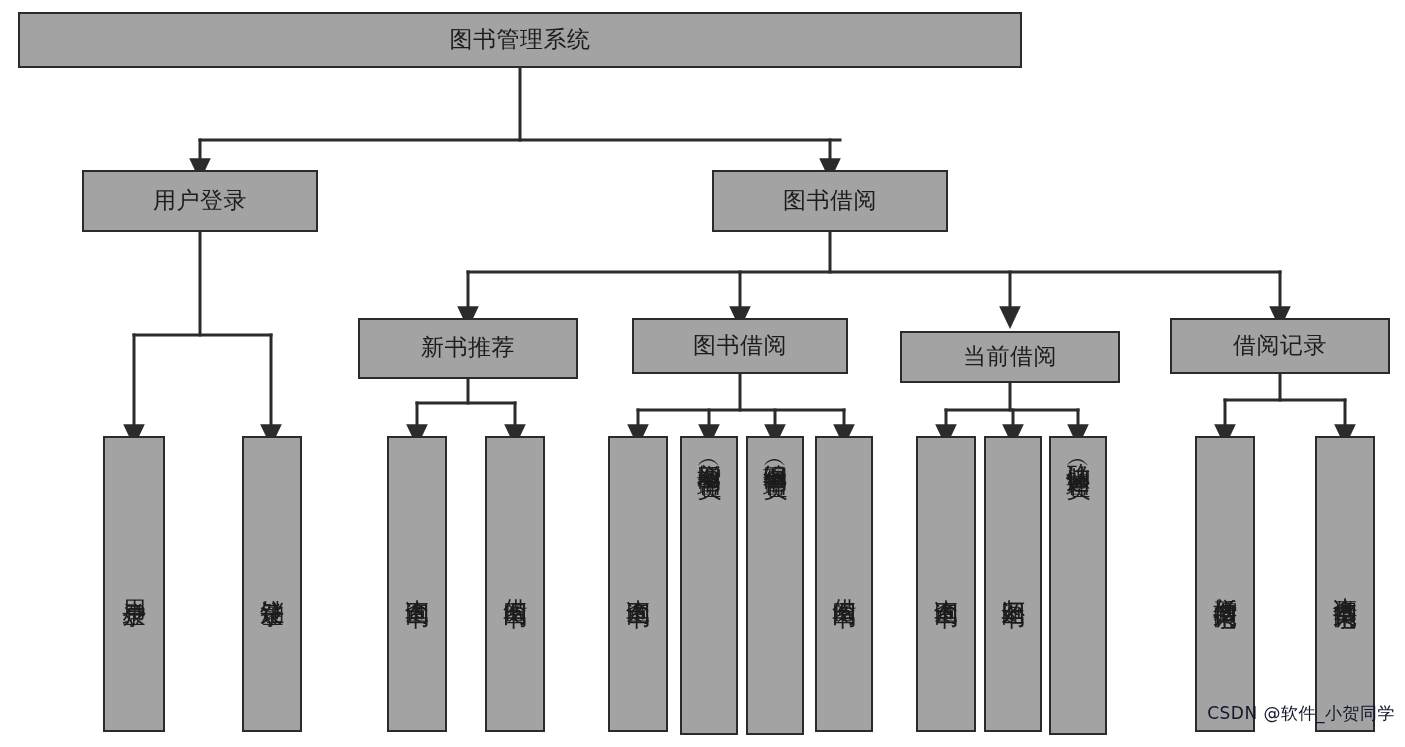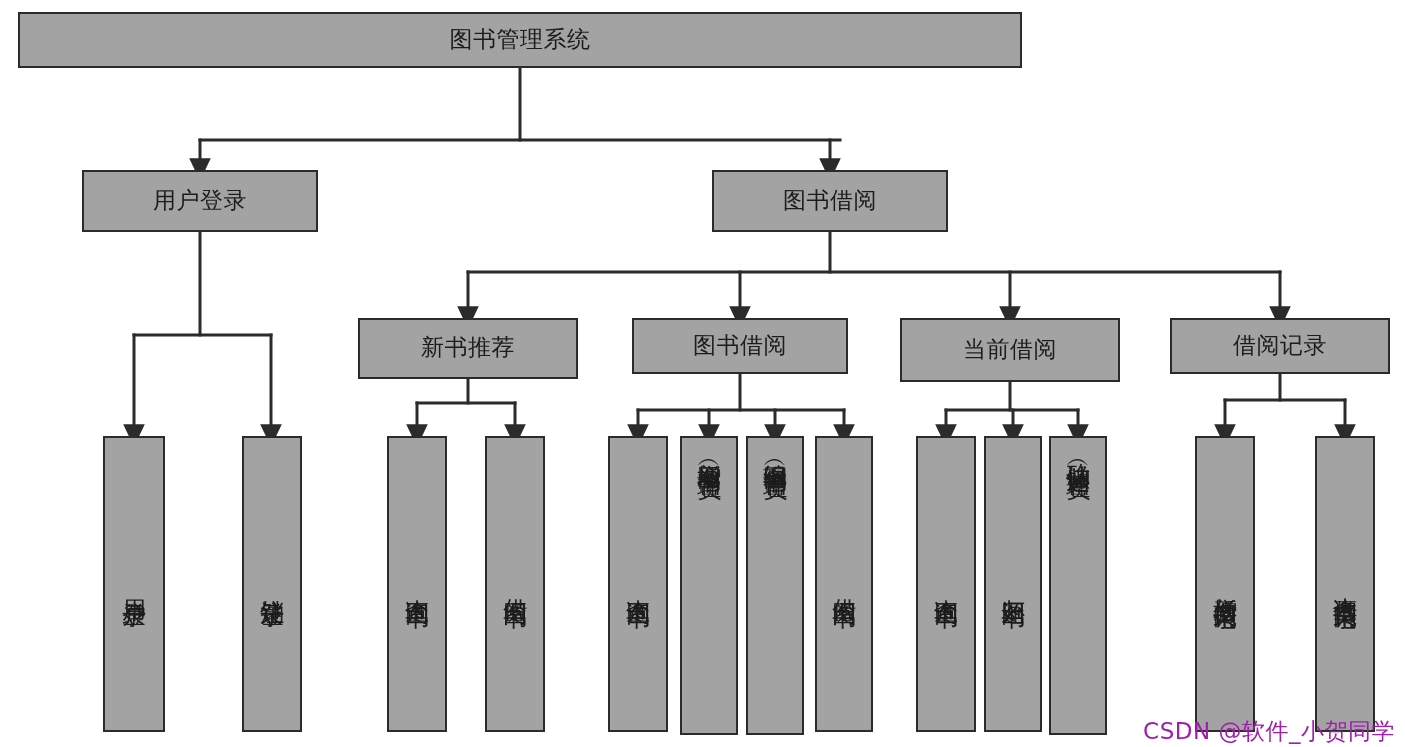--- a/index.html
+++ b/index.html
@@ -56,23 +56,23 @@
     letter-spacing: 2px;
     white-space: nowrap;
   }
   .node.vertical.centered {
     align-items: center;
     padding-top: 0;
   }
   #watermark {
     position: absolute;
     right: 10px;
-    bottom: 0;
-    font-size: 23px;
-    color: #a21caf;
+    bottom: 22px;
+    font-size: 17px;
+    color: #0f172a;
     letter-spacing: 0.5px;
     z-index: 5;
     white-space: nowrap;
   }
 </style>
 </head>
 <body>
 
 <div id="canvas">
 
@@ -136,21 +136,21 @@
   <div class="node" style="left:712px; top:170px; width:236px; height:62px;">
     <span class="label">图书借阅</span>
   </div>
 
   <div class="node" style="left:358px; top:318px; width:220px; height:61px;">
     <span class="label">新书推荐</span>
   </div>
   <div class="node" style="left:632px; top:318px; width:216px; height:56px;">
     <span class="label">图书借阅</span>
   </div>
-  <div class="node" style="left:900px; top:318px; width:220px; height:64px;">
+  <div class="node" style="left:900px; top:331px; width:220px; height:52px;">
     <span class="label">当前借阅</span>
   </div>
   <div class="node" style="left:1170px; top:318px; width:220px; height:56px;align-items:center;">
     <span class="label">借阅记录</span>
   </div>
 
   <div class="node vertical centered" style="left:103px; top:436px; width:62px; height:296px;">
     <span class="label">用户登录</span>
   </div>
   <div class="node vertical centered" style="left:242px; top:436px; width:60px; height:296px;">

